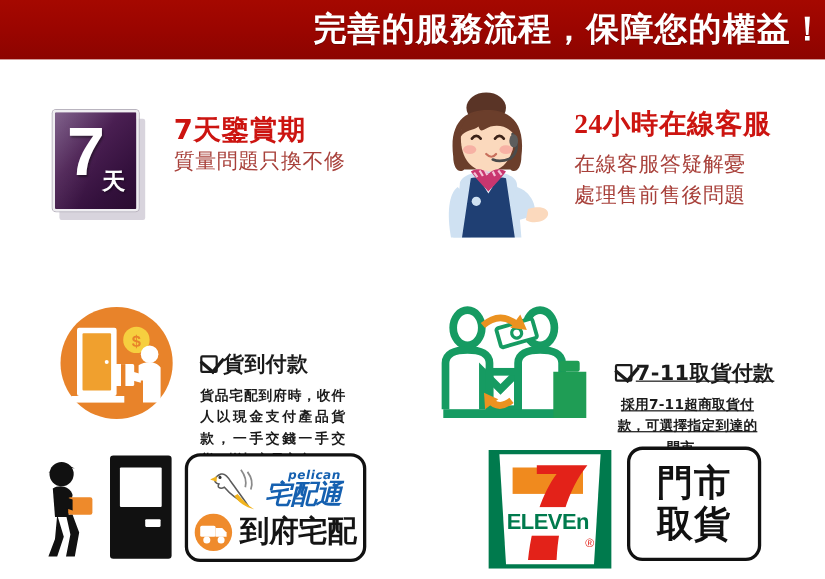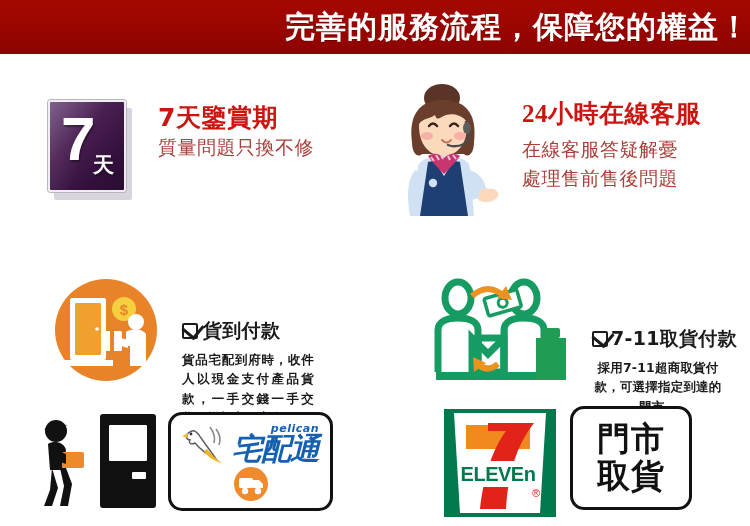--- a/index.html
+++ b/index.html
@@ -102,21 +102,21 @@
     position: absolute; border: 3px solid #111; border-radius: 14px;
     background: #fff; display: flex; align-items: center; justify-content: center;
   }
   .takuhai { display: flex; flex-direction: column; align-items: center; gap: 2px; }
   .takuhai-row1 { display: flex; align-items: center; gap: 4px; }
   .pelican-word {
     font-style: italic; font-weight: bold; font-size: 11px; color: #1560b0;
     letter-spacing: .5px; text-align: right; line-height: 1; margin-left: 20px;
   }
   .takuhai-cn {
-    font-size: 30px; font-weight: bold; color: #1560b0; line-height: 1;
+    font-size: 24px; font-weight: bold; color: #1560b0; line-height: 1;
     letter-spacing: -1px; font-style: italic;
   }
   .takuhai-row2 { display: flex; align-items: center; gap: 7px; }
   .truck-circle {
     width: 34px; height: 34px; border-radius: 50%; background: #ef8b2c;
     position: relative; flex: 0 0 auto;
   }
   .takuhai-sub { font-size: 27px; font-weight: bold; color: #141414; letter-spacing: -.5px; line-height:1; }
 
   .store-pick {
@@ -224,21 +224,21 @@
     </div>
     <div style="margin-left:22px; padding-top:18px;">
       <div class="pay-title">
         <span class="chk"></span>
         <span>貨到付款</span>
       </div>
       <div class="pay-body">貨品宅配到府時，收件人以現金支付產品貨款，一手交錢一手交貨，增加交易安全。</div>
     </div>
   </div>
 
-  <div class="pay" style="left:432px; top:276px;">
+  <div class="pay" style="left:399px; top:276px;text-decoration:underline;">
     <div>
       <svg width="140" height="108" viewBox="0 0 140 108">
         <g fill="none" stroke="#169b62" stroke-width="7">
 
           <ellipse cx="26" cy="22" rx="13" ry="16"></ellipse>
           <ellipse cx="92" cy="22" rx="13" ry="16"></ellipse>
 
           <path d="M6 96 L6 54 C6 46 14 42 26 42 C38 42 46 46 46 54 L46 96"></path>
 
           <path d="M72 96 L72 54 C72 46 80 42 92 42 C104 42 112 46 112 54 L112 96"></path>
@@ -311,20 +311,21 @@
       </div>
       <div class="takuhai-row2">
         <div class="truck-circle">
           <svg width="34" height="34" viewBox="0 0 34 34">
             <rect x="5" y="11" width="14" height="10" rx="1.5" fill="#fff"></rect>
             <path d="M19 13 h6 l4 4 v4 h-10 Z" fill="#fff"></path>
             <circle cx="11" cy="24" r="3.2" fill="#fff"></circle>
             <circle cx="24" cy="24" r="3.2" fill="#fff"></circle>
           </svg>
         </div>
+        <div class="takuhai-sub">到府宅配</div>
       </div>
     </div>
   </div>
 
   <div class="seven-logo" style="left:444px; top:409px;">
     <svg width="112" height="108" viewBox="0 0 112 108">
       <rect x="0" y="0" width="112" height="108" fill="#007a4d"></rect>
       <path d="M10 4 L102 4 L96 104 L16 104 Z" fill="#ffffff"></path>
       <rect x="22" y="16" width="64" height="24" fill="#f08a1e"></rect>
       <path d="M44 14 L90 14 C74 34 64 62 62 100 L36 100 C40 64 50 38 62 22 L44 22 Z" fill="#e32219"></path>

